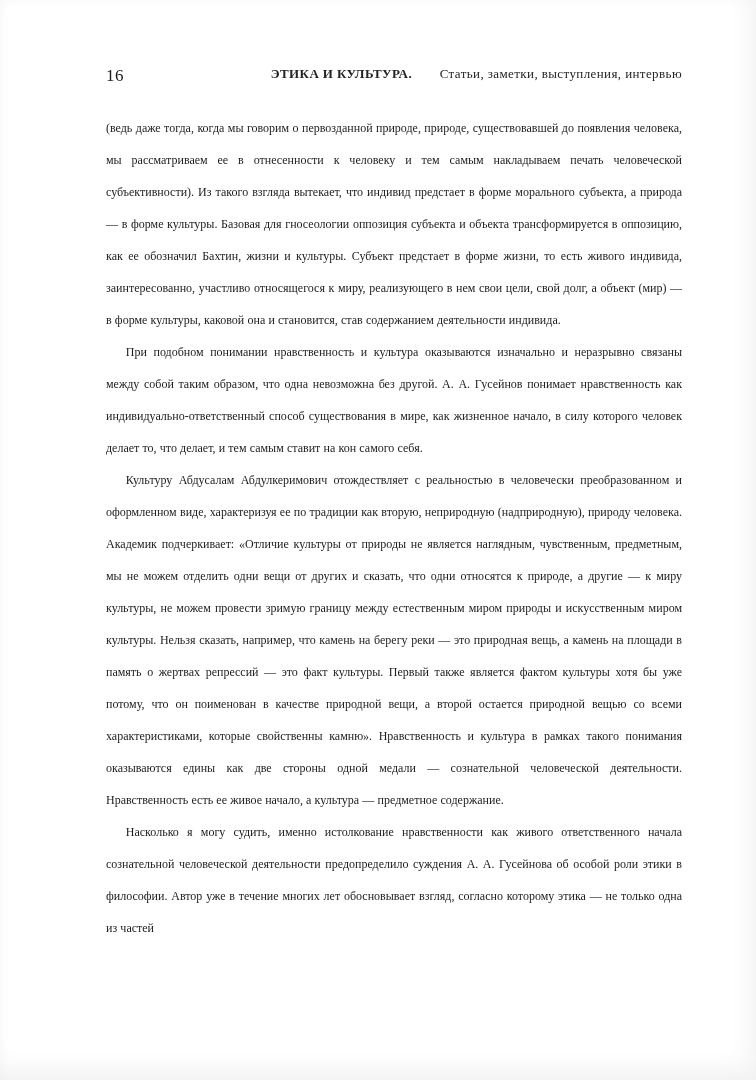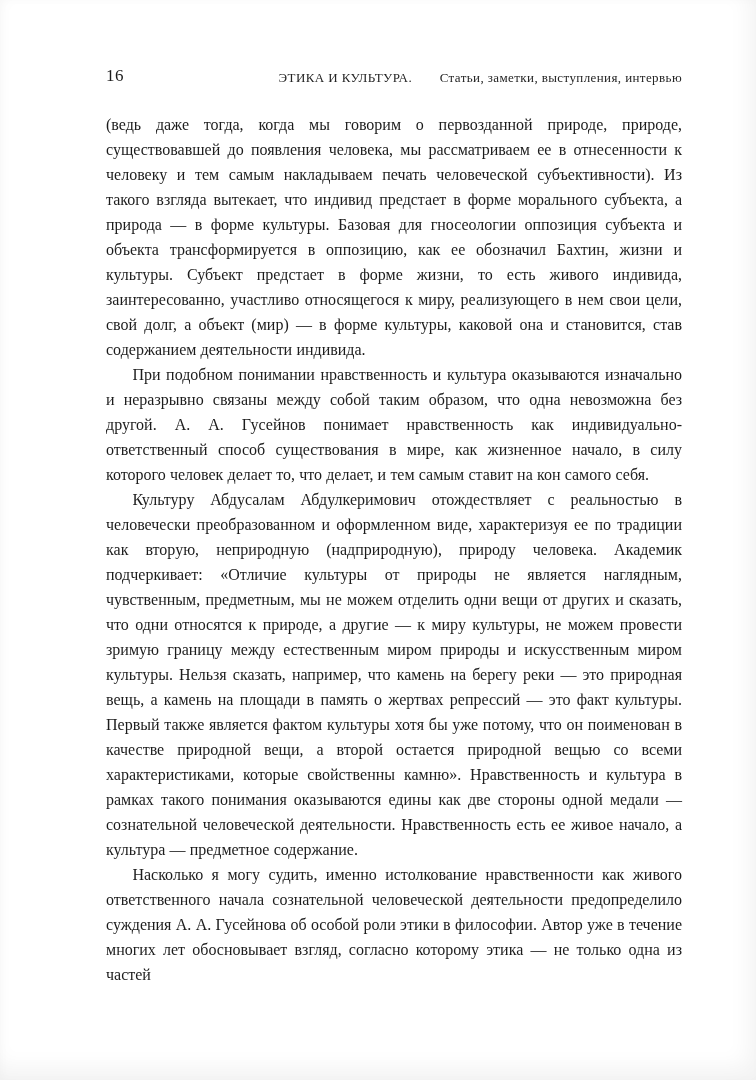--- a/index.html
+++ b/index.html
@@ -20,45 +20,45 @@
     box-sizing: border-box;
   }
   .content {
     position: absolute;
     left: 106px;
     right: 74px;
     top: 66px;
   }
   .running-head {
     display: flex;
-    align-items: flex-end;
+    align-items: flex-start;
     justify-content: space-between;
     margin-bottom: 26px;
   }
   .page-number {
     font-size: 17px;
     font-weight: 400;
     letter-spacing: 0.5px;
   }
   .running-title {
     font-size: 13px;
     letter-spacing: 0.4px;
     white-space: nowrap;
     color: #242424;
   }
   .running-title .rt-main {
-    font-weight: 400;
+    font-weight: 700;
   }
   .running-title .rt-sub {
     font-weight: 400;
     margin-left: 24px;
   }
   .body-text {
-    font-size: 16px;
-    line-height: 25px;
+    font-size: 12px;
+    line-height: 32px;
     text-align: justify;
     hyphens: auto;
     -webkit-hyphens: auto;
     word-spacing: 0.2px;
   }
   .body-text p {
     margin: 0;
     text-indent: 1.65em;
   }
   .body-text p.continued {

